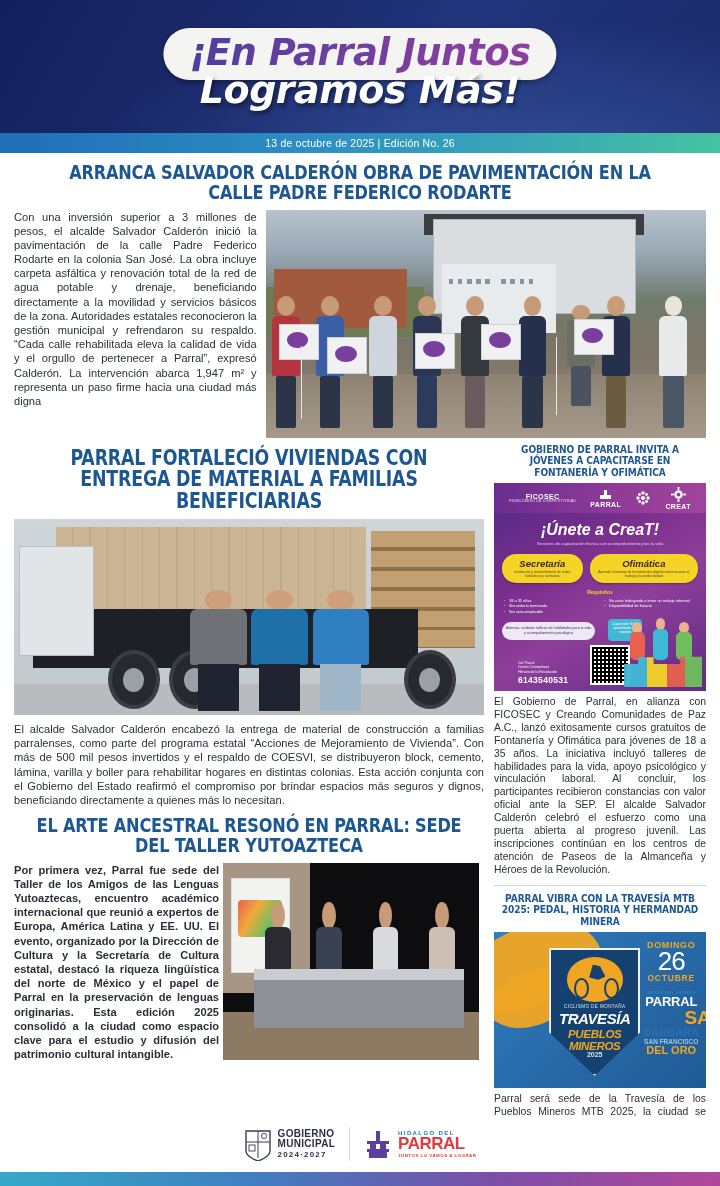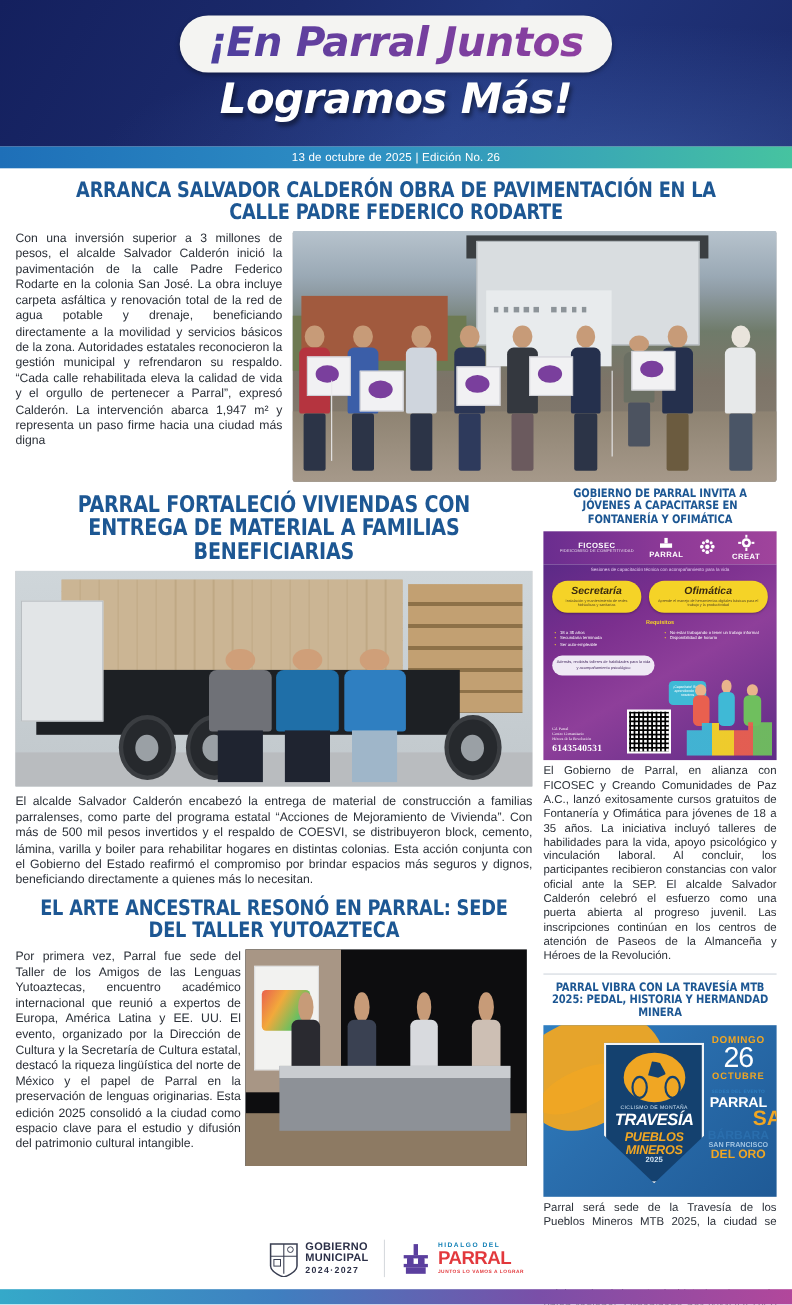--- a/index.html
+++ b/index.html
@@ -15,21 +15,21 @@
   .masthead {
     position: relative; height: 133px;
     background: linear-gradient(120deg, #14205e 0%, #1b2a6b 35%, #21357c 60%, #1b2a6b 100%);
     overflow: hidden;
   }
   .masthead::after{
     content:""; position:absolute; inset:0;
     background: radial-gradient(ellipse at 80% 110%, rgba(80,120,200,.35), transparent 60%);
   }
   .mh-line1 {
-    position: absolute; left:50%; top: 14px; transform: translateX(-50%);
+    position: absolute; left:50%; top: 28px; transform: translateX(-50%);
     background:#f4f4f2; border-radius: 28px; padding: 3px 26px 6px;
     z-index:3; box-shadow: 0 2px 5px rgba(0,0,0,.35);
   }
   .mh-line1 span {
     font-family: "DejaVu Sans", sans-serif;
     font-size: 37px; font-weight: 700; font-style: italic;
     letter-spacing: -.5px;
     background: linear-gradient(90deg,#4b3f9e 0%, #6b3f9e 40%, #8e3fa0 100%);
     -webkit-background-clip: text; background-clip: text; color: transparent;
     white-space: nowrap;
@@ -162,21 +162,21 @@
   .ff-pill small{ display:block; font-size:3.4px; color:#5a4a24; line-height:1.25; margin-top:1px; }
   .ff-req { text-align:center; color:#f5d327; font-size:5px; font-weight:700; margin-top:6px; }
   .ff-cols { display:flex; gap:8px; padding:3px 10px 0; }
   .ff-cols ul{ list-style:none; flex:1; }
   .ff-cols li{ color:#fff; font-size:3.9px; line-height:1.5; position:relative; padding-left:5px; }
   .ff-cols li::before{ content:"•"; position:absolute; left:0; color:#f5d327; }
   .ff-extra {
     margin:7px 8px 0; width:44%; background:#efe9f5; border-radius:12px;
     font-size:3.6px; color:#43285e; text-align:center; padding:4px 3px; line-height:1.4;
   }
-  .ff-bottom { position:absolute; left:8px; bottom:6px; display:flex; align-items:flex-end; gap:22px;font-family:Liberation Serif, serif; }
+  .ff-bottom { position:absolute; left:24px; bottom:6px; display:flex; align-items:flex-end; gap:22px; }
   .ff-addr { color:#fff; font-size:3.6px; line-height:1.35; }
   .ff-phone { color:#fff; font-size:8.5px; font-weight:700; letter-spacing:.3px; }
   .ff-qr { width:40px; height:40px; background:#fff; padding:2px; }
   .ff-qr i {
     display:block; width:100%; height:100%;
     background-image:
       repeating-linear-gradient(90deg,#000 0 2px, transparent 2px 4px),
       repeating-linear-gradient(180deg,#000 0 2px, transparent 2px 4px);
     background-size: 4px 4px;
   }
@@ -370,21 +370,21 @@
             </div>
           <div class="person" style="left:63%">
               <div class="head"></div>
               <div class="torso" style="background:#2f7fc1"></div>
               <div class="legs" style="background:#9fb6c9"></div>
             </div>
         </div>
         <p class="body" style="margin-top:7px;">El alcalde Salvador Calderón encabezó la entrega de material de construcción a familias parralenses, como parte del programa estatal “Acciones de Mejoramiento de Vivienda”. Con más de 500 mil pesos invertidos y el respaldo de COESVI, se distribuyeron block, cemento, lámina, varilla y boiler para rehabilitar hogares en distintas colonias. Esta acción conjunta con el Gobierno del Estado reafirmó el compromiso por brindar espacios más seguros y dignos, beneficiando directamente a quienes más lo necesitan.</p>
 
         <h2 class="headline" style="margin-top:9px;">EL ARTE ANCESTRAL RESONÓ EN PARRAL: SEDE DEL TALLER YUTOAZTECA</h2>
-        <div style="display:flex; gap:4px; align-items:flex-start;">
+        <div style="display:flex; gap:4px; align-items:flex-start;font-weight:bold;">
           <div style="width:205px;">
             <p class="body">Por primera vez, Parral fue sede del Taller de los Amigos de las Lenguas Yutoaztecas, encuentro académico internacional que reunió a expertos de Europa, América Latina y EE. UU. El evento, organizado por la Dirección de Cultura y la Secretaría de Cultura estatal, destacó la riqueza lingüística del norte de México y el papel de Parral en la preservación de lenguas originarias. Esta edición 2025 consolidó a la ciudad como espacio clave para el estudio y difusión del patrimonio cultural intangible.</p>
           </div>
           <div class="photo p3" style="width:256px; height:197px;" title="yutoazteca workshop photo">
             <div class="sky"></div>
             <div class="stagewall"></div>
             <div class="banner"></div>
             <div class="floor"></div>
             <div class="person" style="left:16%">
                 <div class="head"></div>
@@ -449,20 +449,21 @@
                 <rect x="0" y="7" width="3" height="2"></rect>
                     <rect x="13" y="7" width="3" height="2"></rect>
                   </g>
               </svg>
               <span style="display:block">CREAT</span>
             </div>
           </div>
 
 
           <div class="ff-main">
+            <div class="ff-title">¡Únete a CreaT!</div>
             <div class="ff-note">Sesiones de capacitación técnica con acompañamiento para la vida</div>
 
             <div class="ff-pills">
               <div class="ff-pill">
                 <b>Secretaría</b>
                 <small>Instalación y mantenimiento de redes hidráulicas y sanitarias</small>
               </div>
               <div class="ff-pill">
                 <b>Ofimática</b>
                 <small>Aprende el manejo de herramientas digitales básicas para el trabajo y la productividad</small>

